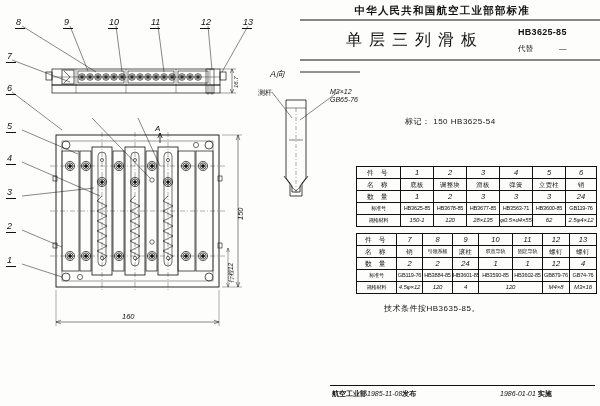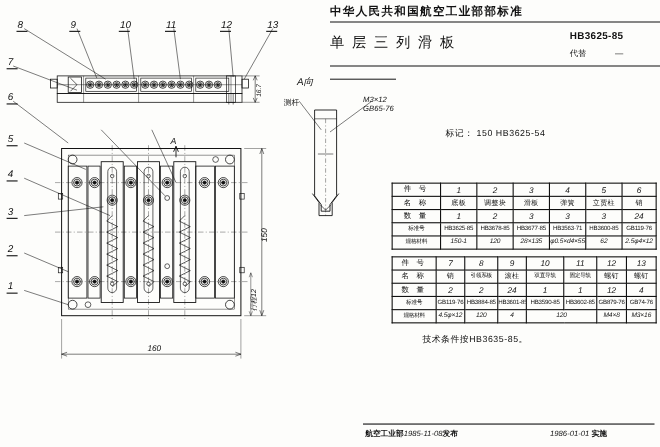--- a/index.html
+++ b/index.html
@@ -8,26 +8,26 @@
     background:#fdfdfb;
     font-family:"Liberation Sans","DejaVu Sans",sans-serif;
     color:#111;
     overflow:hidden;
     position:relative;
   }
   .sheet{position:absolute;left:0;top:0;width:600px;height:406px;}
 
   
   .hdr-title{
-    position:absolute;left:300px;top:4px;width:230px;text-align:left;
+    position:absolute;left:300px;top:4px;width:230px;text-align:right;
     font-size:10.5px;font-weight:bold;letter-spacing:1.2px;
   }
   .hdr-sub{
-    position:absolute;left:300px;top:30px;width:230px;text-align:left;
-    font-size:13px;letter-spacing:7px;
+    position:absolute;left:300px;top:30px;width:230px;text-align:center;
+    font-size:16px;letter-spacing:7px;
   }
   .hdr-code{
     position:absolute;left:518px;top:27px;font-size:9px;font-weight:bold;
     letter-spacing:.3px;
   }
   .hdr-repl{position:absolute;left:518px;top:44px;font-size:7.5px;}
   .hdr-repl .dash{display:inline-block;margin-left:26px;}
 
   
   .mark-note{position:absolute;left:405px;top:116px;font-size:8px;letter-spacing:.5px;}
@@ -315,21 +315,21 @@
   <div class="lnum" style="left:7px;top:51px;">7</div>
   <div class="lnum" style="left:7px;top:83px;">6</div>
   <div class="lnum" style="left:7px;top:121px;">5</div>
   <div class="lnum" style="left:7px;top:153px;">4</div>
   <div class="lnum" style="left:7px;top:187px;">3</div>
   <div class="lnum" style="left:7px;top:221px;">2</div>
   <div class="lnum" style="left:7px;top:255px;">1</div>
 
   <div class="dim" style="left:155px;top:124px;font-size:8px;">A</div>
 
-  <div class="dim" style="left:134px;top:312px;">160</div>
+  <div class="dim" style="left:122px;top:312px;">160</div>
   <div class="dim-v" style="left:236px;top:220px;">150</div>
   <div class="dim-v" style="left:227px;top:283px;font-size:6.5px;">行程12</div>
   <div class="dim-v" style="left:233px;top:88px;font-size:6px;">16.7</div>
 
   <div class="view-a">A向</div>
   <div class="probe-lbl">测杆</div>
   <div class="screw-lbl">
     <div>M3×12</div>
     <div>GB65-76</div>
   </div>

